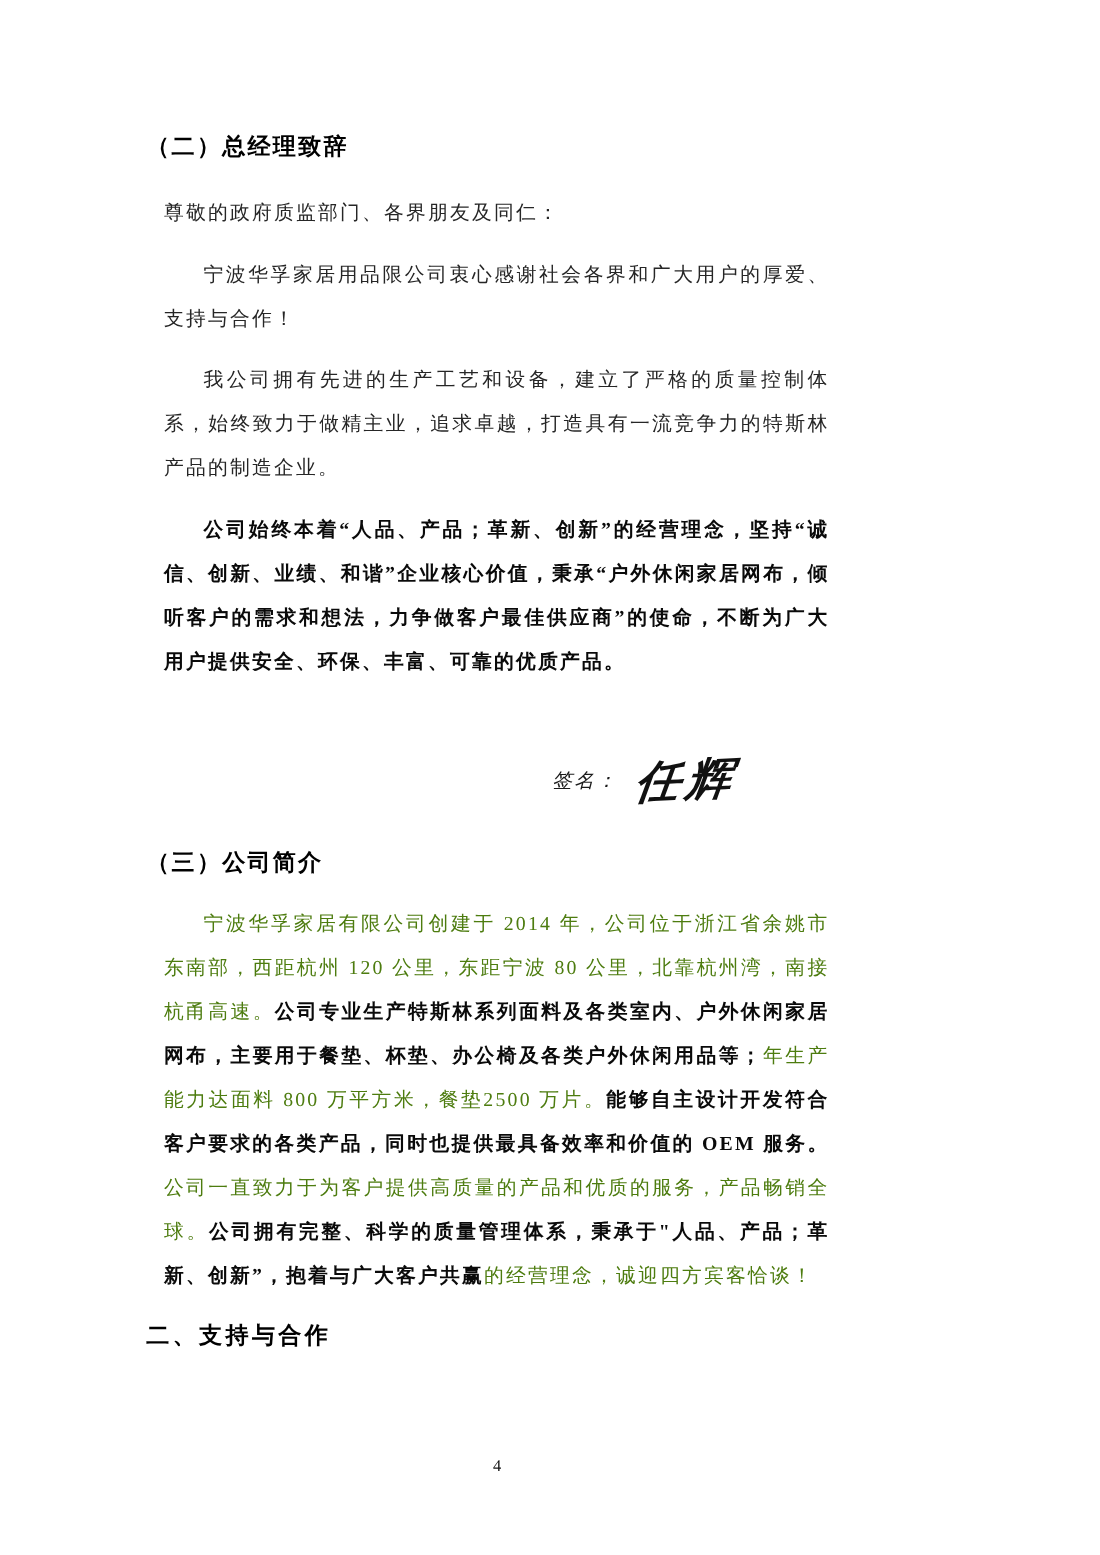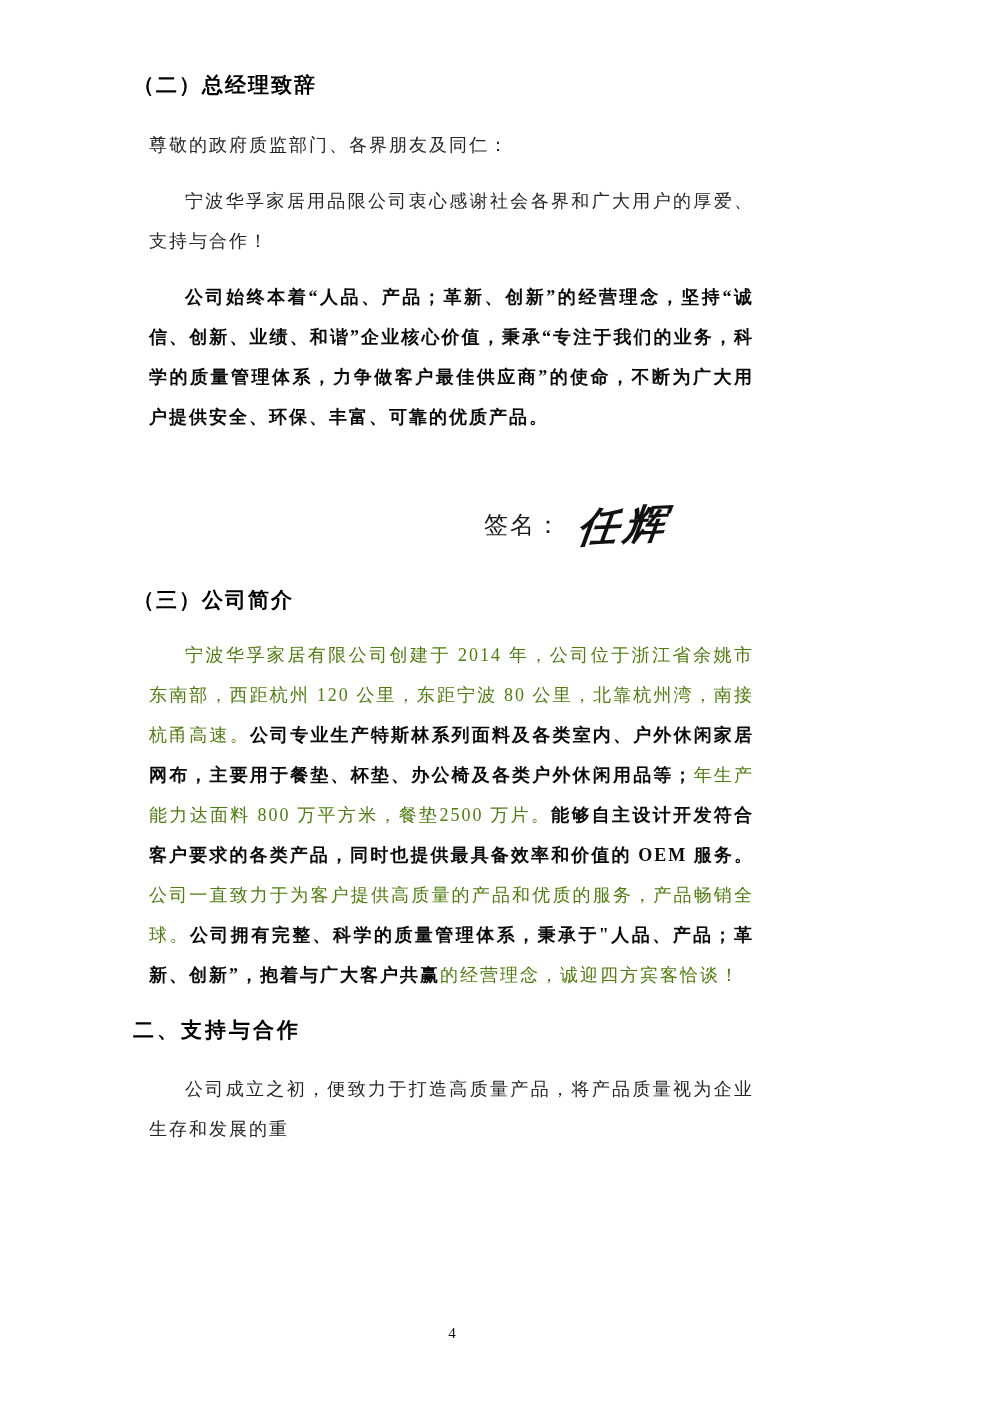--- a/index.html
+++ b/index.html
@@ -6,21 +6,21 @@
   body {
     width: 1000px; height: 1414px;
     font-family: "Liberation Serif", "DejaVu Serif", serif;
     color: #212121;
     overflow: hidden;
   }
   .page {
     position: relative;
     box-sizing: border-box;
     width: 904px; height: 1414px;
-    padding: 72px 134px 0 133px;
+    padding: 120px 134px 0 133px;
     background: #ffffff;
   }
   .h-sub {
     font-size: 21px;
     font-weight: 700;
     color: #000000;
     letter-spacing: 2px;
     line-height: 26px;
     margin: 0;
   }
@@ -39,23 +39,24 @@
   #gm-heading { margin-bottom: 27px; }
   .sig-row {
     margin-top: 60px;
     height: 56px;
     display: flex;
     justify-content: flex-end;
     align-items: center;
     padding-right: 100px;
   }
   .sig-label {
-    font-size: 24px;
+    font-size: 18px;
     color: #1a1a1a;
     letter-spacing: 2px;
+    font-style: italic;
   }
   .sig-name {
     font-size: 41px;
     font-weight: 700;
     color: #111111;
     margin-left: 16px;
     letter-spacing: 5px;
     transform: skewX(-10deg) rotate(-3deg);
     display: inline-block;
     font-style: italic;
@@ -78,33 +79,33 @@
 <body>
 
 <div class="page">
 
   <h2 class="h-sub" id="gm-heading">（二）总经理致辞</h2>
 
   <p class="para">尊敬的政府质监部门、各界朋友及同仁：</p>
 
   <p class="para indent">宁波华孚家居用品限公司衷心感谢社会各界和广大用户的厚爱、支持与合作！</p>
 
+  <p class="para indent">我公司拥有先进的生产工艺和设备，建立了严格的质量控制体系，始终致力于做精主业，追求卓越，打造具有一流竞争力的特斯林产品的制造企业。</p>
 
-  <p class="para indent bold-para">公司始终本着“人品、产品；革新、创新”的经营理念，坚持“诚信、创新、业绩、和谐”企业核心价值，秉承“专注于我们的业务，科学的质量管理体系，力争做客户最佳供应商”的使命，不断为广大用户提供安全、环保、丰富、可靠的优质产品。</p>
+  <p class="para indent bold-para">公司始终本着“人品、产品；革新、创新”的经营理念，坚持“诚信、创新、业绩、和谐”企业核心价值，秉承“户外休闲家居网布，倾听客户的需求和想法，力争做客户最佳供应商”的使命，不断为广大用户提供安全、环保、丰富、可靠的优质产品。</p>
 
 
   <div class="sig-row">
     <span class="sig-label">签名：</span>
     <span class="sig-name">任辉</span>
   </div>
 
   <h2 class="h-sub" id="intro-heading">（三）公司简介</h2>
 
   <p class="para indent" id="intro-para"><span class="seg-gray">宁波华孚家居有限公司创建于 2014 年，公司位于浙江省余姚市东南部，西距杭州 120 公里，东距宁波 80 公里，北靠杭州湾，南接杭甬高速。</span><span class="seg-bold">公司专业生产特斯林系列面料及各类室内、户外休闲家居网布，主要用于餐垫、杯垫、办公椅及各类户外休闲用品等；</span><span class="seg-gray">年生产能力达面料 800 万平方米，餐垫2500 万片。</span><span class="seg-bold">能够自主设计开发符合客户要求的各类产品，同时也提供最具备效率和价值的 OEM 服务。</span><span class="seg-gray">公司一直致力于为客户提供高质量的产品和优质的服务，产品畅销全球。</span><span class="seg-bold">公司拥有完整、科学的质量管理体系，秉承于"人品、产品；革新、创新”，抱着与广大客户共赢</span><span class="seg-gray">的经营理念，诚迎四方宾客恰谈！</span></p>
 
   <h2 class="h-sub" id="qm-heading">二、支持与合作</h2>
 
 
-  <p class="para indent" id="qp-para">公司成立之初，便致力于打造高质量产品，将产品质量视为企业生存和发展的重</p>
 
   <div class="page-number">4</div>
 
 </div>
 
 </body></html>

